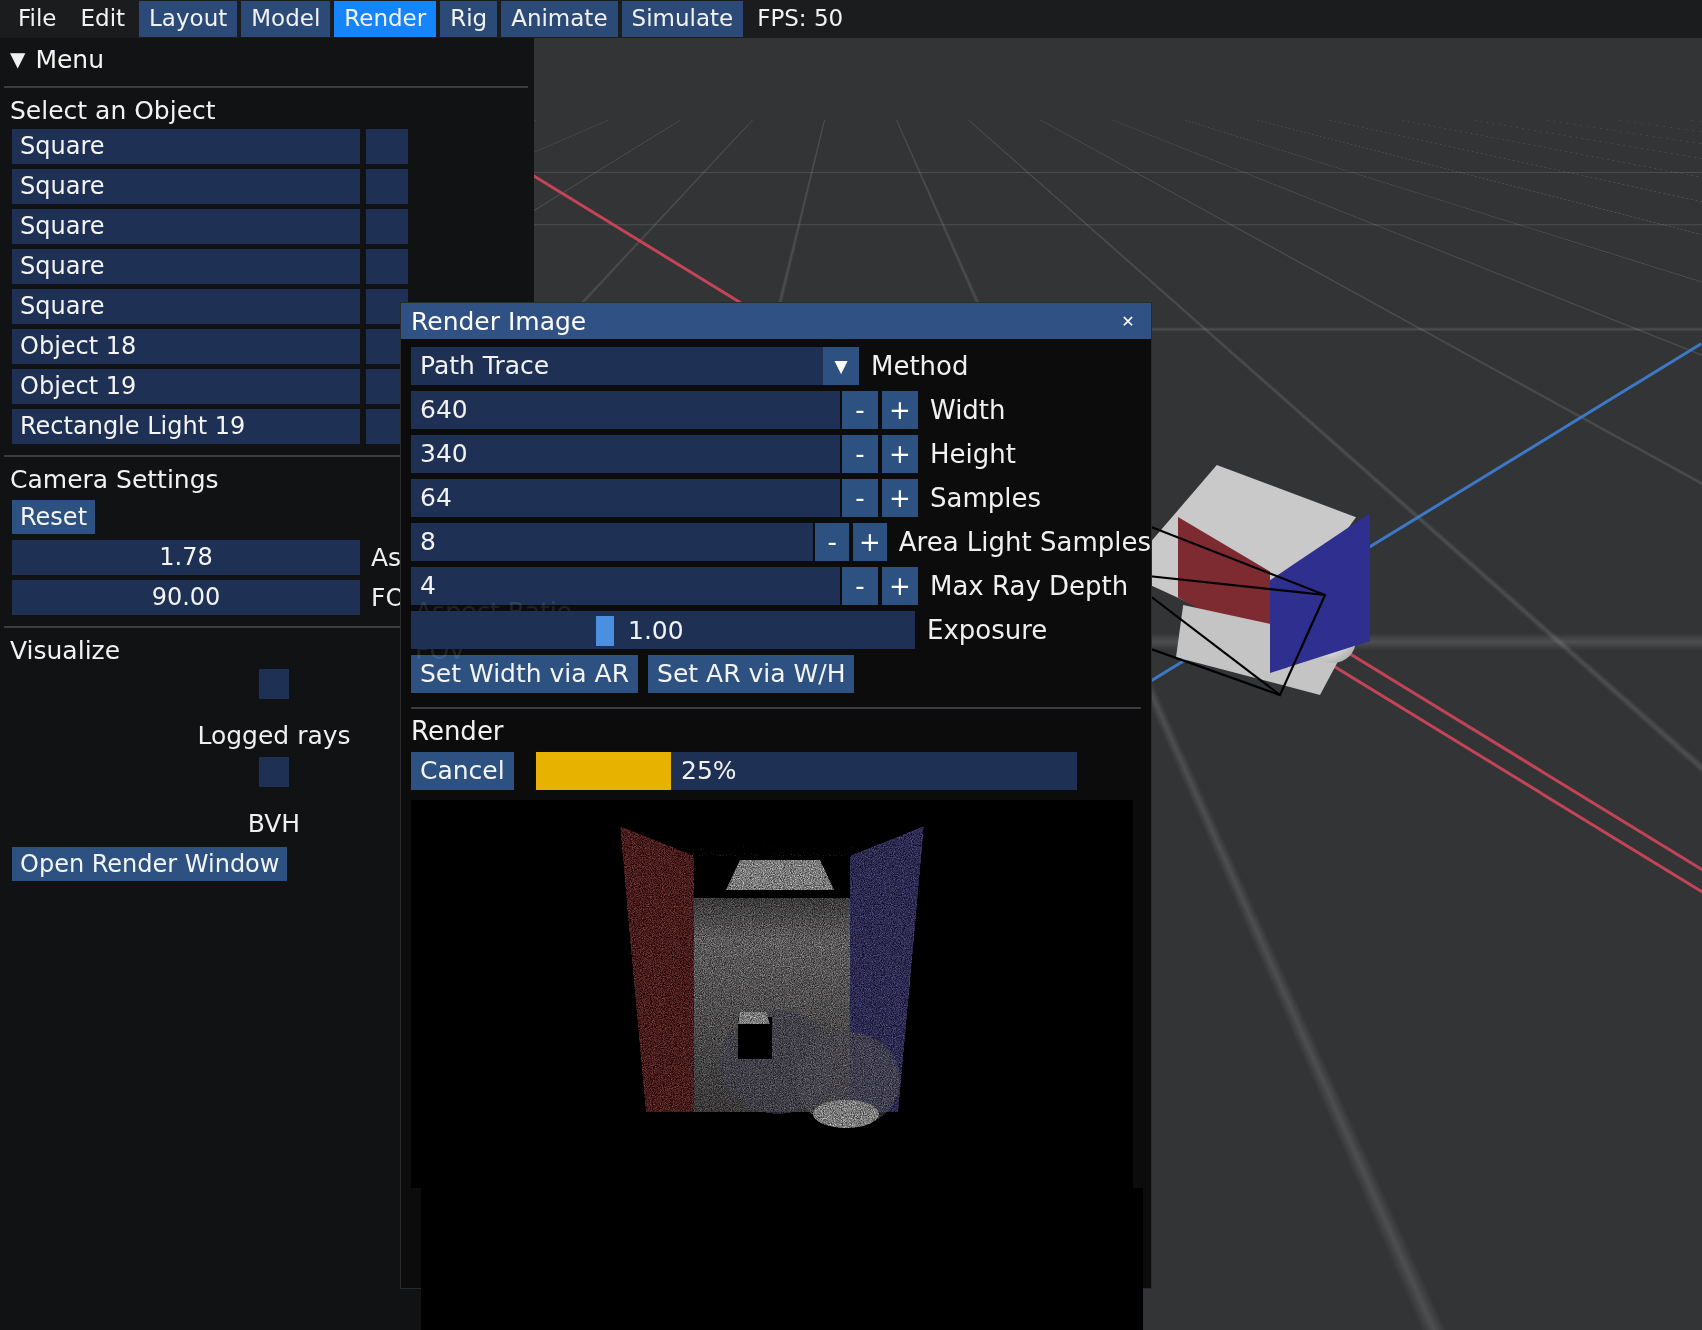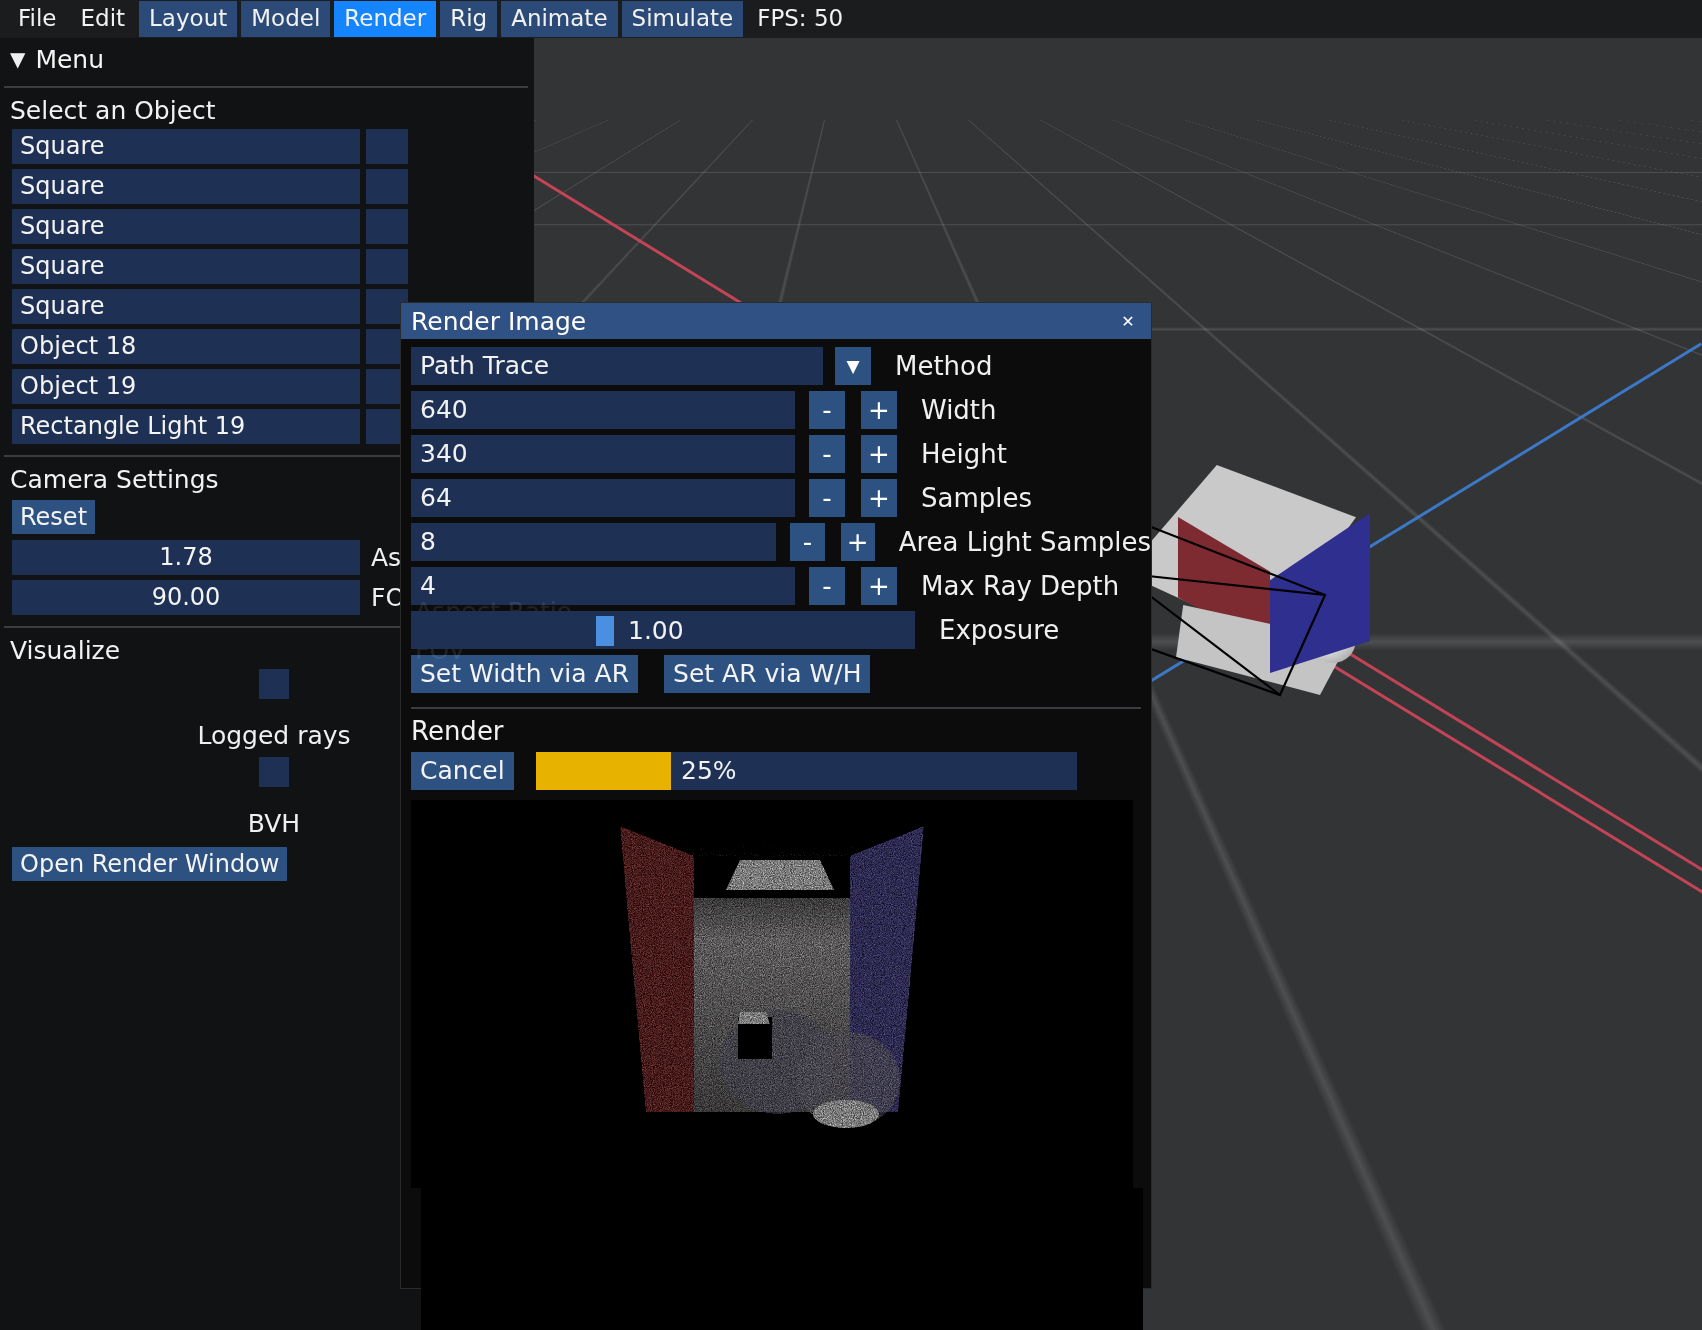--- a/index.html
+++ b/index.html
@@ -140,27 +140,27 @@
     height: 36px; background: #2f5184; display: flex; align-items: center;
     justify-content: space-between; padding: 0 0 0 10px;
   }
   #dlg-title .t { font-size: 25px; color: #ffffff; }
   #dlg-close {
     width: 46px; height: 36px; display: flex; align-items: center;
     justify-content: center; color: #ffffff;
   }
   #dlg-body { padding: 8px 0 0 0; position: relative; }
 
-  .d-row { display: flex; align-items: center; gap: 12px; padding: 0 0 6px 10px; }
+  .d-row { display: flex; align-items: center; gap: 0; padding: 0 0 6px 10px; }
   .d-field {
     height: 38px; background: #1e3155; color: #f2f2f2; font-size: 25px;
     line-height: 38px; padding-left: 9px; white-space: nowrap;
   }
   .d-field.w-combo { width: 412px; }
-  .d-field.w-num   { width: 384px; }
+  .d-field.w-num   { width: 429px; }
   .d-field.w-expo  { width: 504px; text-align: left; position: relative; }
   .d-caret {
     width: 36px; height: 38px; background: #2d5282; color: #ffffff;
     display: flex; align-items: center; justify-content: center; font-size: 17px;
   }
   .d-step {
     width: 36px; height: 38px; background: #2d5282; color: #ffffff;
     display: flex; align-items: center; justify-content: center; font-size: 26px;
   }
   .d-step.minus { margin-left: 2px; }
@@ -384,21 +384,21 @@
         <div class="d-label">Max Ray Depth</div>
       </div>
 
       <div class="d-row">
         <div class="d-field w-expo">
           <span class="expo-slider"></span><span class="expo-val">1.00</span>
         </div>
         <div class="d-label">Exposure</div>
       </div>
 
-      <div class="d-row" style="gap:26px;">
+      <div class="d-row" style="gap:10px;">
         <div class="d-btn">Set Width via AR</div>
         <div class="d-btn">Set AR via W/H</div>
       </div>
 
       <div class="dlg-hr"></div>
       <div class="dlg-sec">Render</div>
 
       <div id="prog-row">
         <div id="cancel-btn">Cancel</div>
         <div id="prog-track">

